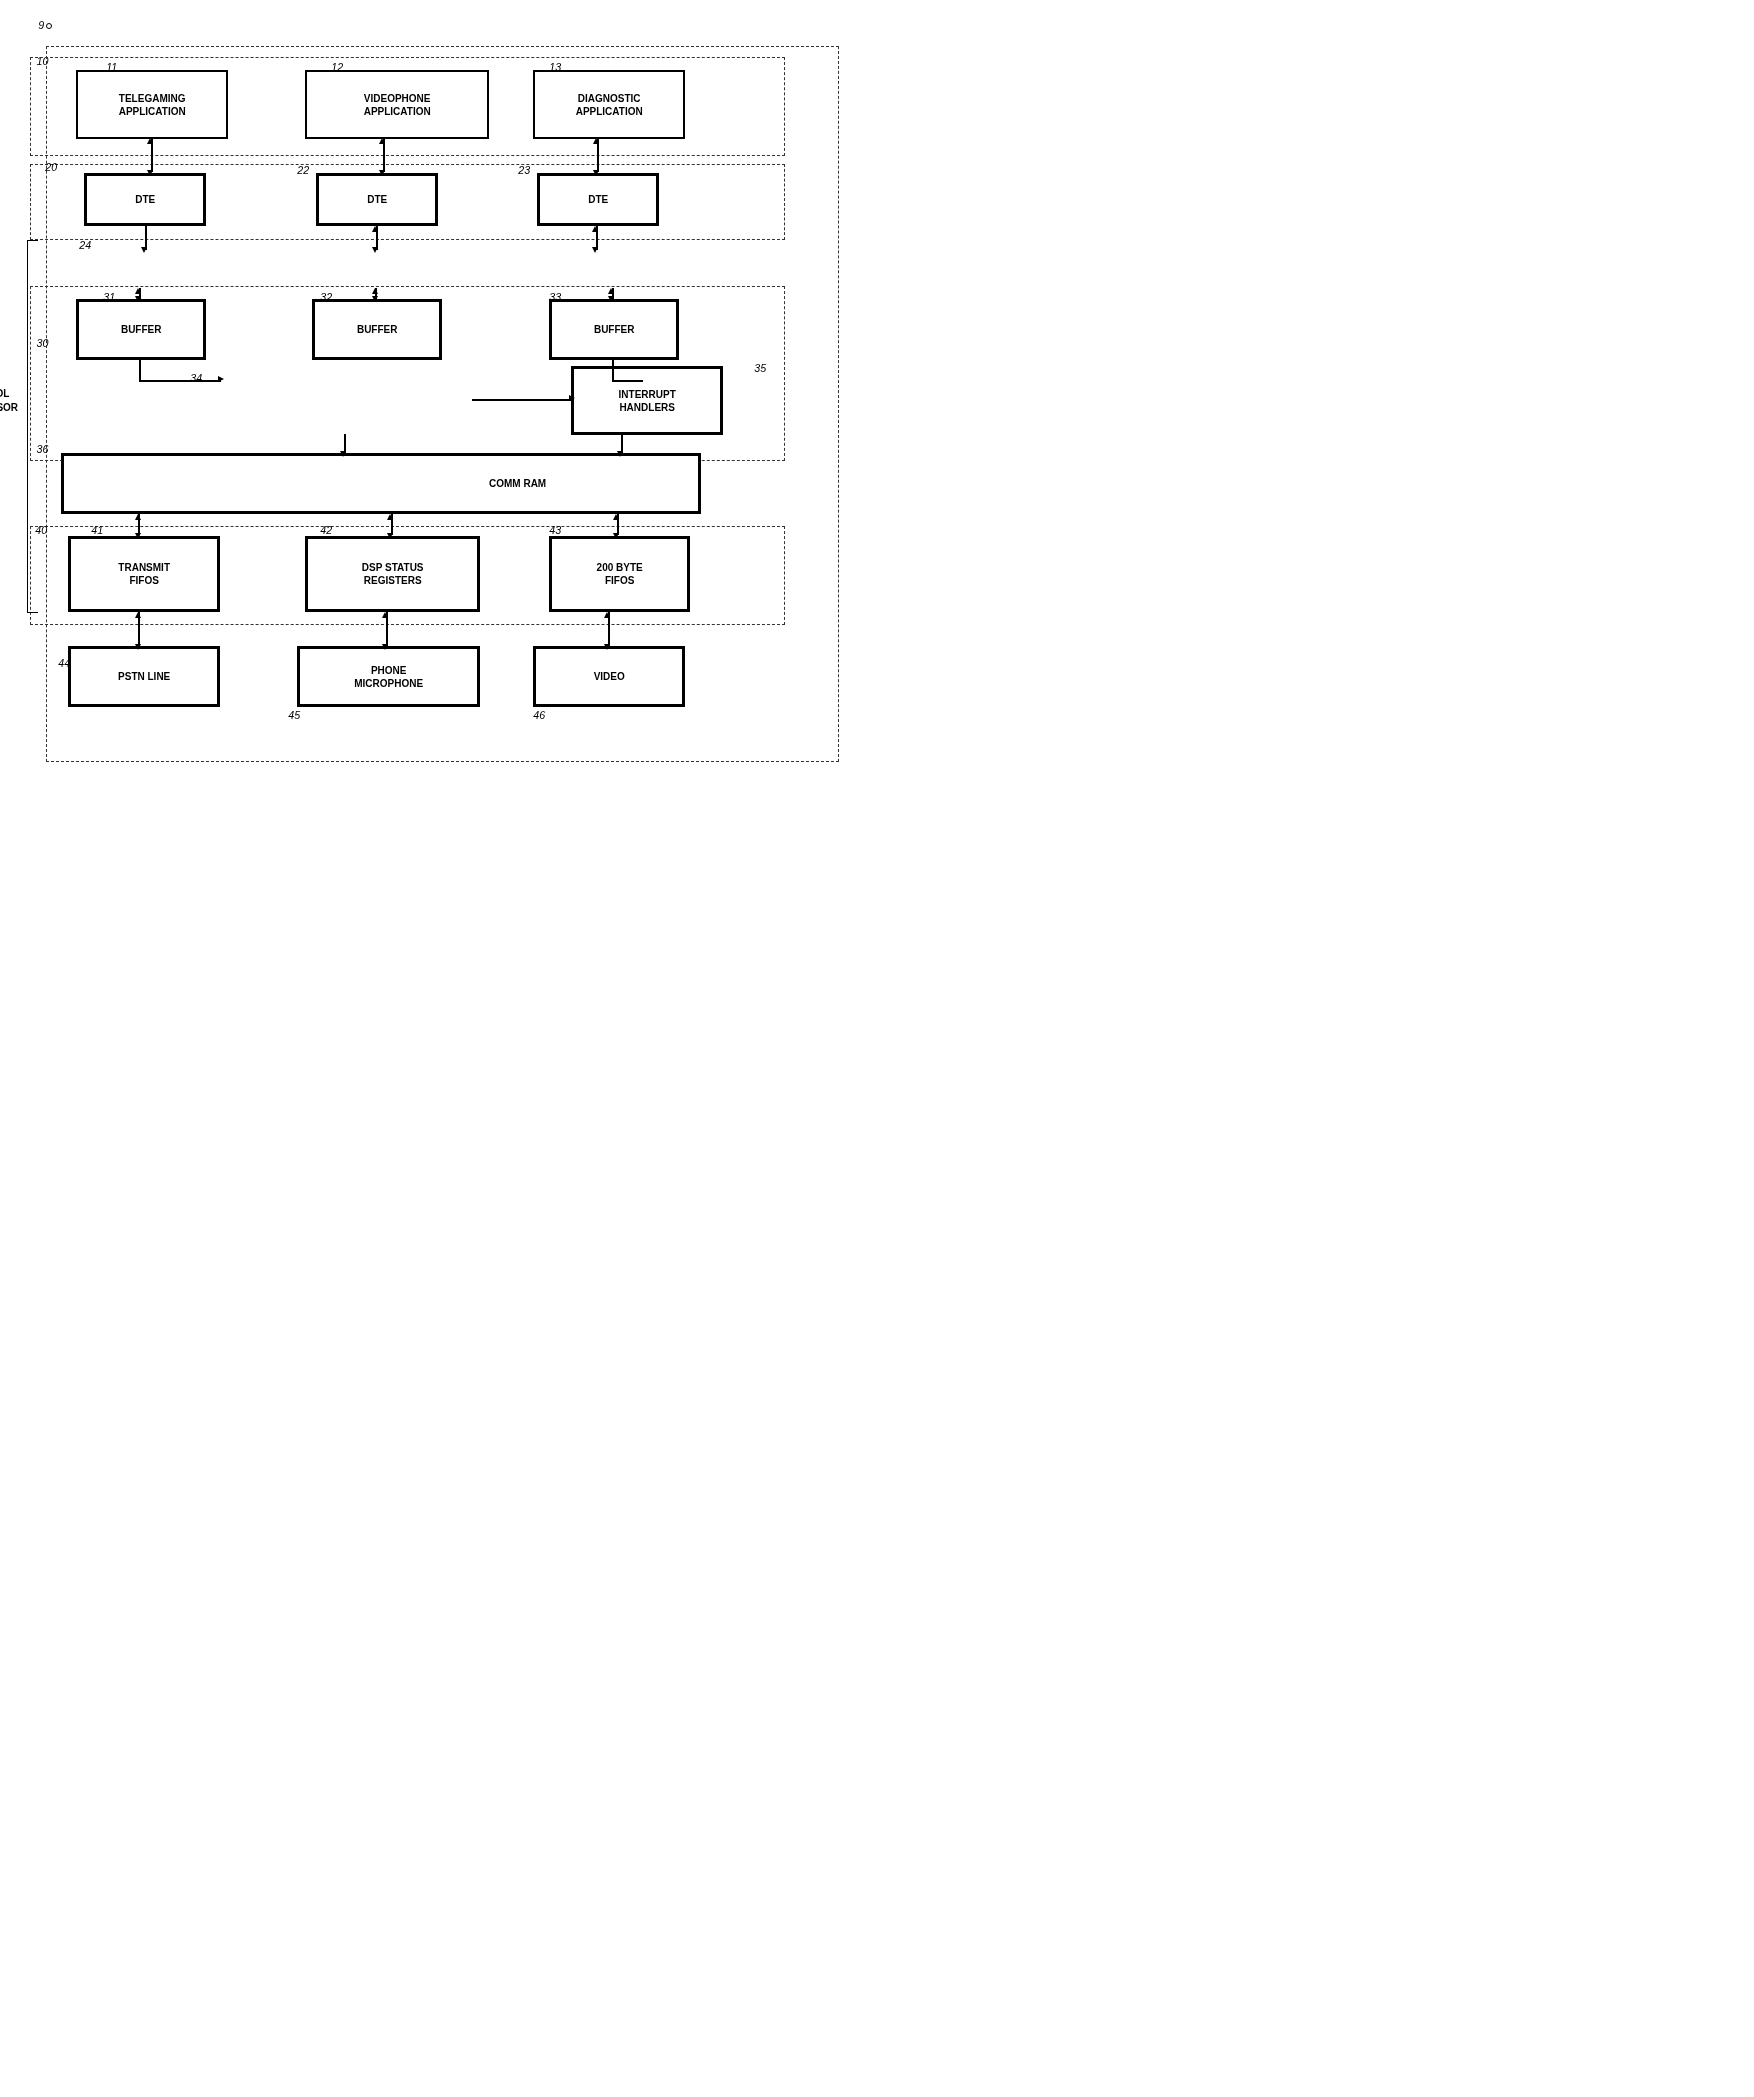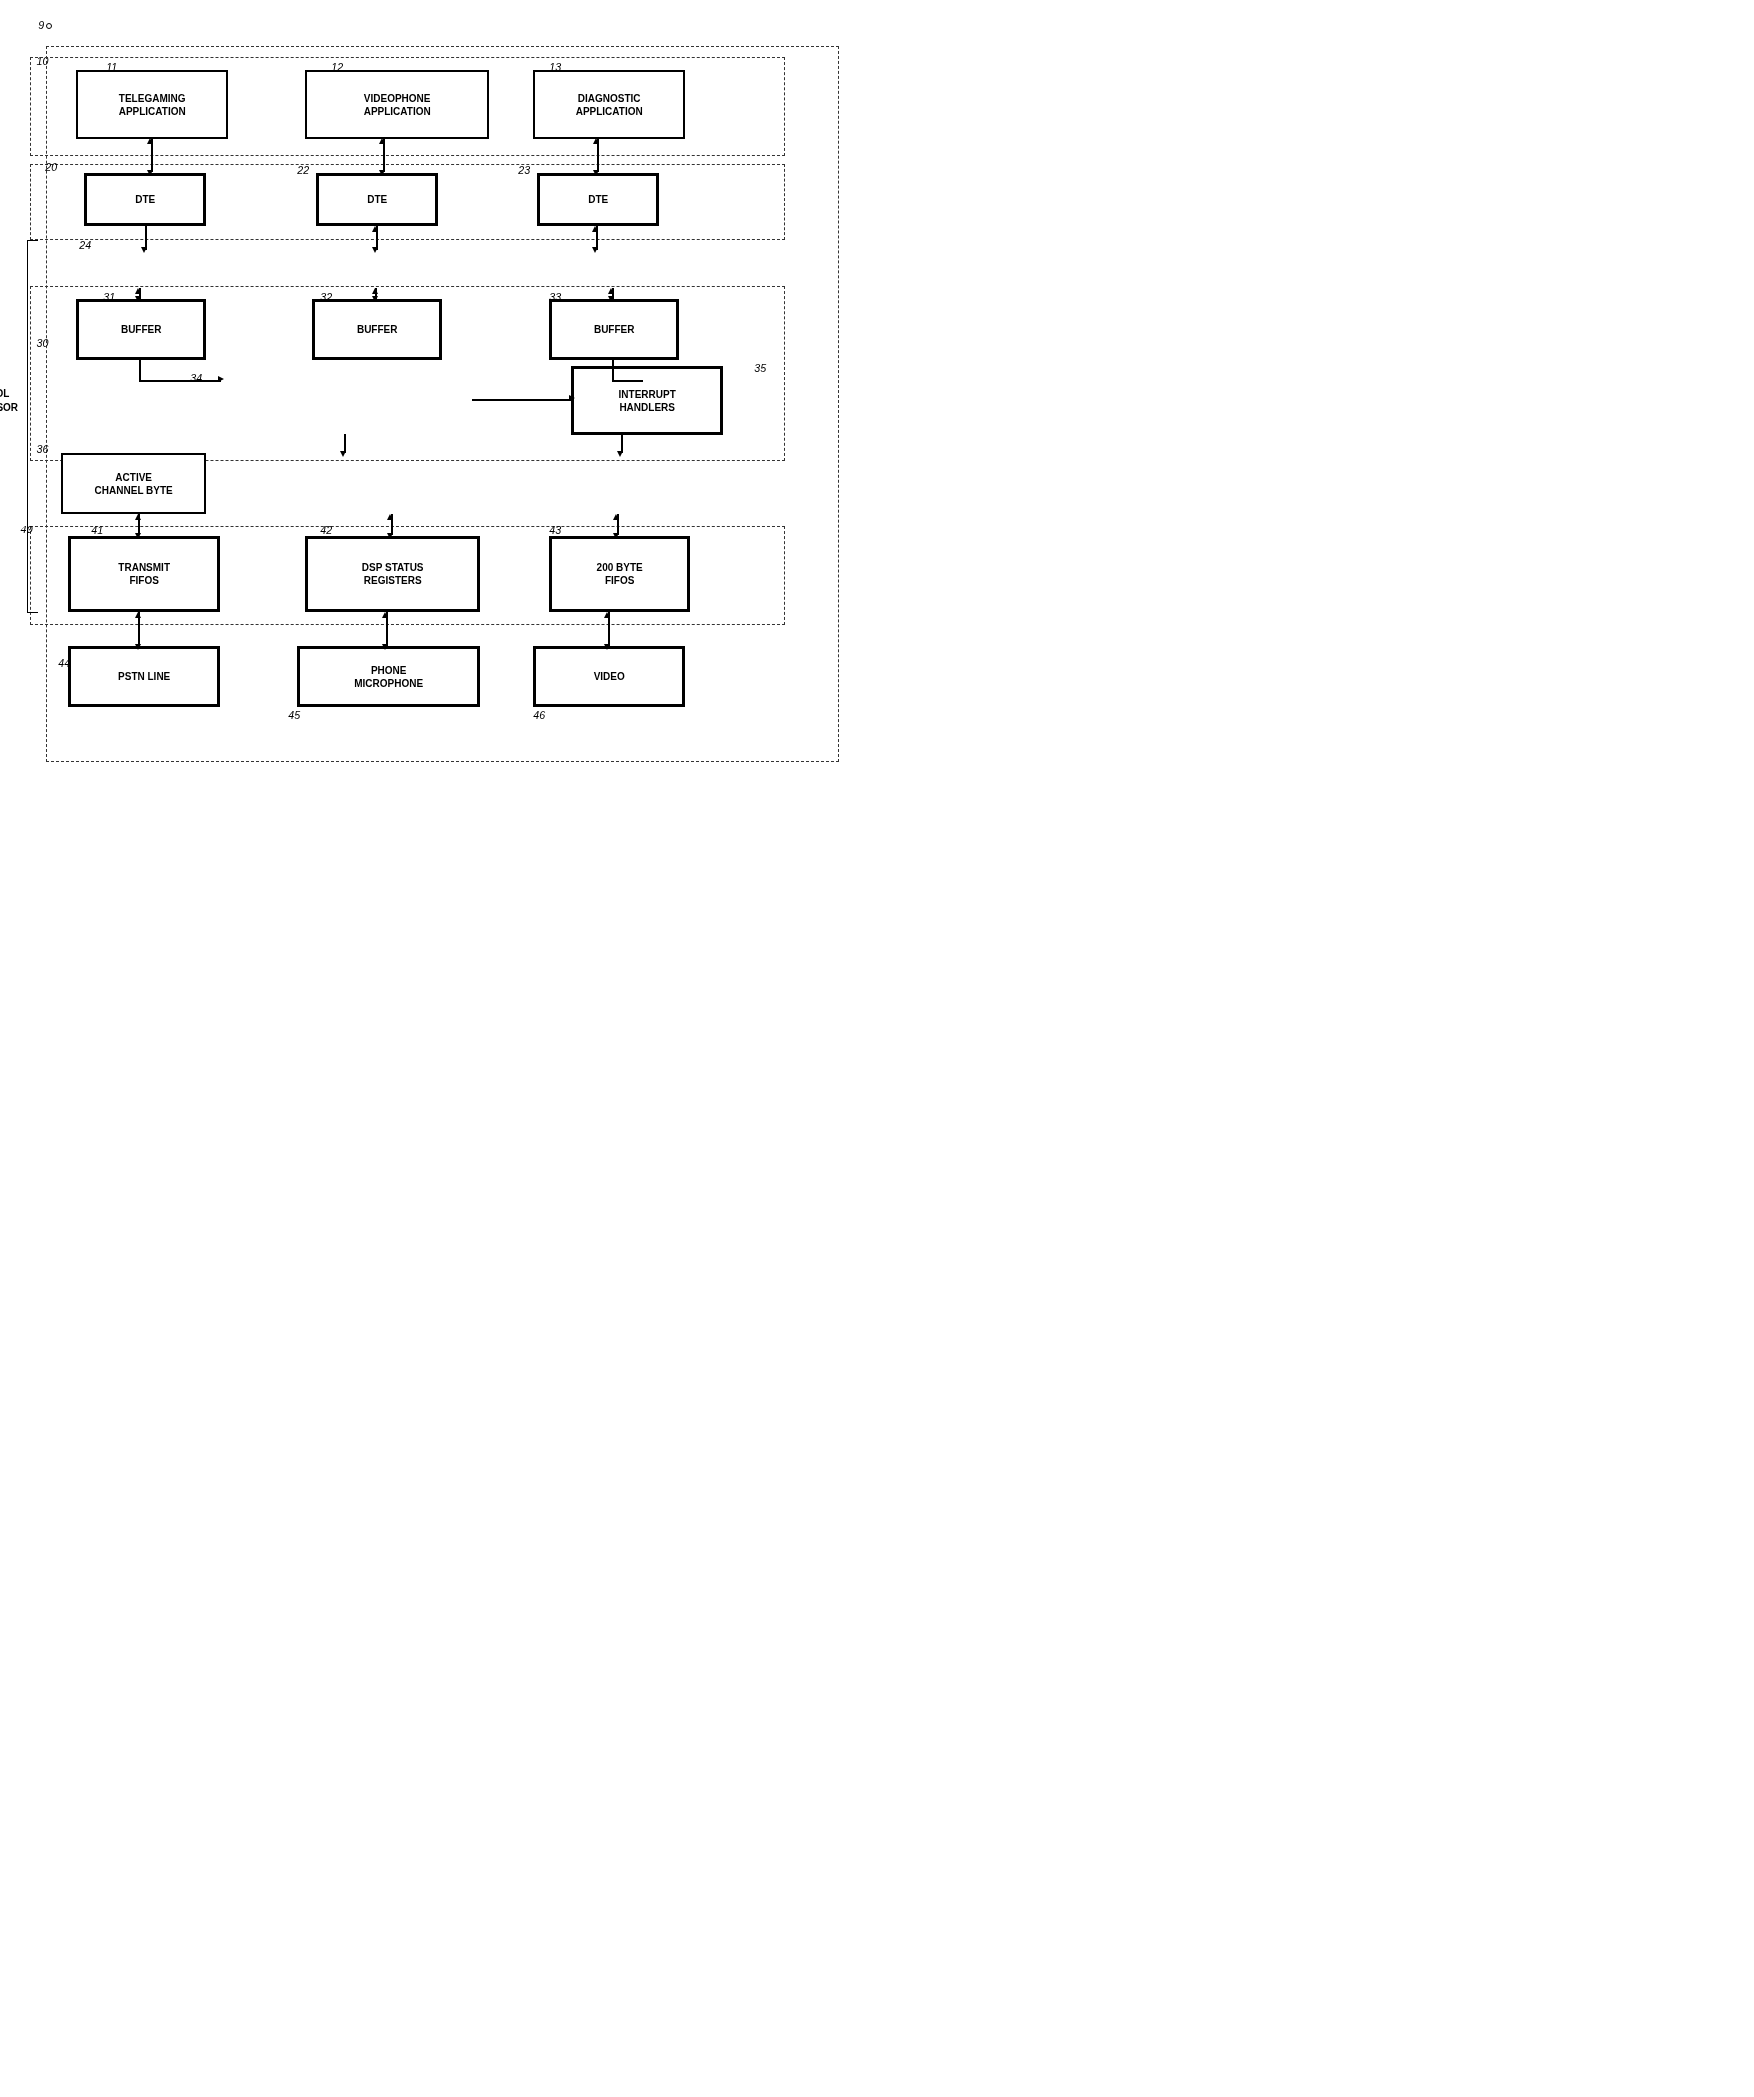--- a/index.html
+++ b/index.html
@@ -285,29 +285,32 @@
   <div class="arrow arrow-h" style="top:384px; left:457px; width:99px;"></div>
   <div class="arrowhead-right" style="top:380px; left:554px;"></div>
 
   <span class="ref-label" style="top:428px; left:21.3px;">36</span>
   <span class="ref-label" style="top:442px; left:99px;">37</span>
 
   <div class="box" style="top:438px; left:46px; width:145px; height:61px;">
     <span>ACTIVE<br>CHANNEL BYTE</span>
   </div>
 
+  <div class="box box-thick" style="top:438px; left:46px; width:640px; height:61px;">
+    <span style="position:absolute; right:152px; font-size:10px; font-weight:bold;">COMM RAM</span>
+  </div>
 
   <div class="arrow arrow-v" style="top:419px; left:329px; height:19px;"></div>
   <div class="arrowhead-down" style="top:436px; left:325px;"></div>
 
   <div class="arrow arrow-v" style="top:419px; left:606px; height:19px;"></div>
   <div class="arrowhead-down" style="top:436px; left:602px;"></div>
 
   <div class="layer40-border"></div>
-  <span class="ref-label" style="top:509px; left:5px;font-family:Liberation Mono, monospace;">40</span>
+  <span class="ref-label" style="top:509px; left:20px;">40</span>
 
   <span class="ref-label" style="top:509px; left:76px;">41</span>
 
   <div class="box box-thick" style="top:521px; left:53px; width:152px; height:76px;">
     <span>TRANSMIT<br>FIFOS</span>
   </div>
 
   <span class="ref-label" style="top:509px; left:305px;">42</span>
 
   <div class="box box-thick" style="top:521px; left:290px; width:175px; height:76px;">

